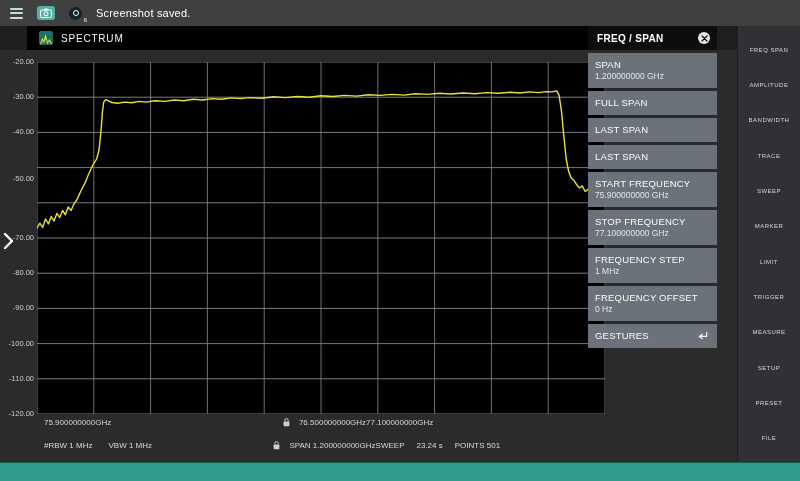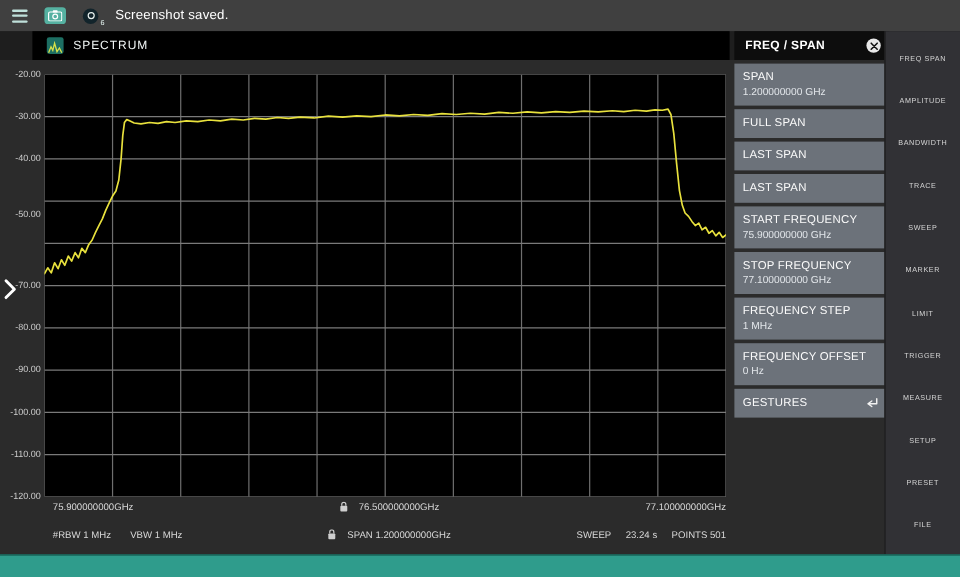--- a/index.html
+++ b/index.html
@@ -34,25 +34,25 @@
     color:#cccccc; line-height:10px; }
   .chevron { position:absolute; left:2px; top:232px; width:13px; height:18px; cursor:pointer; }
 
   
   .freqrow, .statusrow { position:absolute; left:37px; width:568px; display:flex;
     align-items:center; color:#d8d8d8; font-size:8px; }
   .freqrow { top:418px; }
   .statusrow { top:441px; }
   .grp-left { flex:1; display:flex; gap:16px; padding-left:7px; }
   .grp-center { flex:0 0 auto; display:flex; align-items:center; gap:9px; }
-  .grp-right { flex:1; display:flex; justify-content:flex-end; gap:12px; }
+  .grp-right { flex:1; display:flex; gap:12px; }
   .lock { display:inline-block; }
 
   
-  .menu { position:absolute; left:612px; top:26px; width:129px; }
+  .menu { position:absolute; left:588px; top:26px; width:129px; }
   .menu-header { height:24px; background:#0d0d0d; color:#ffffff; font-size:10px;
     font-weight:bold; letter-spacing:.3px; display:flex; align-items:center;
     justify-content:space-between; padding:0 7px 0 9px; }
   .close-btn { width:12px; height:12px; border-radius:50%; background:#e8e8e8;
     display:flex; align-items:center; justify-content:center; cursor:pointer; }
   .menu-item { background:#6c727a; margin-top:3px; padding:5px 7px 6px; position:relative;
     cursor:pointer; }
   .mi-label { color:#fbfbfb; font-size:9.5px; line-height:13px; letter-spacing:.2px; }
   .mi-value { color:#e2e6ea; font-size:8.5px; line-height:11px; }
   .return-icon { position:absolute; right:8px; top:50%; transform:translateY(-50%); }

